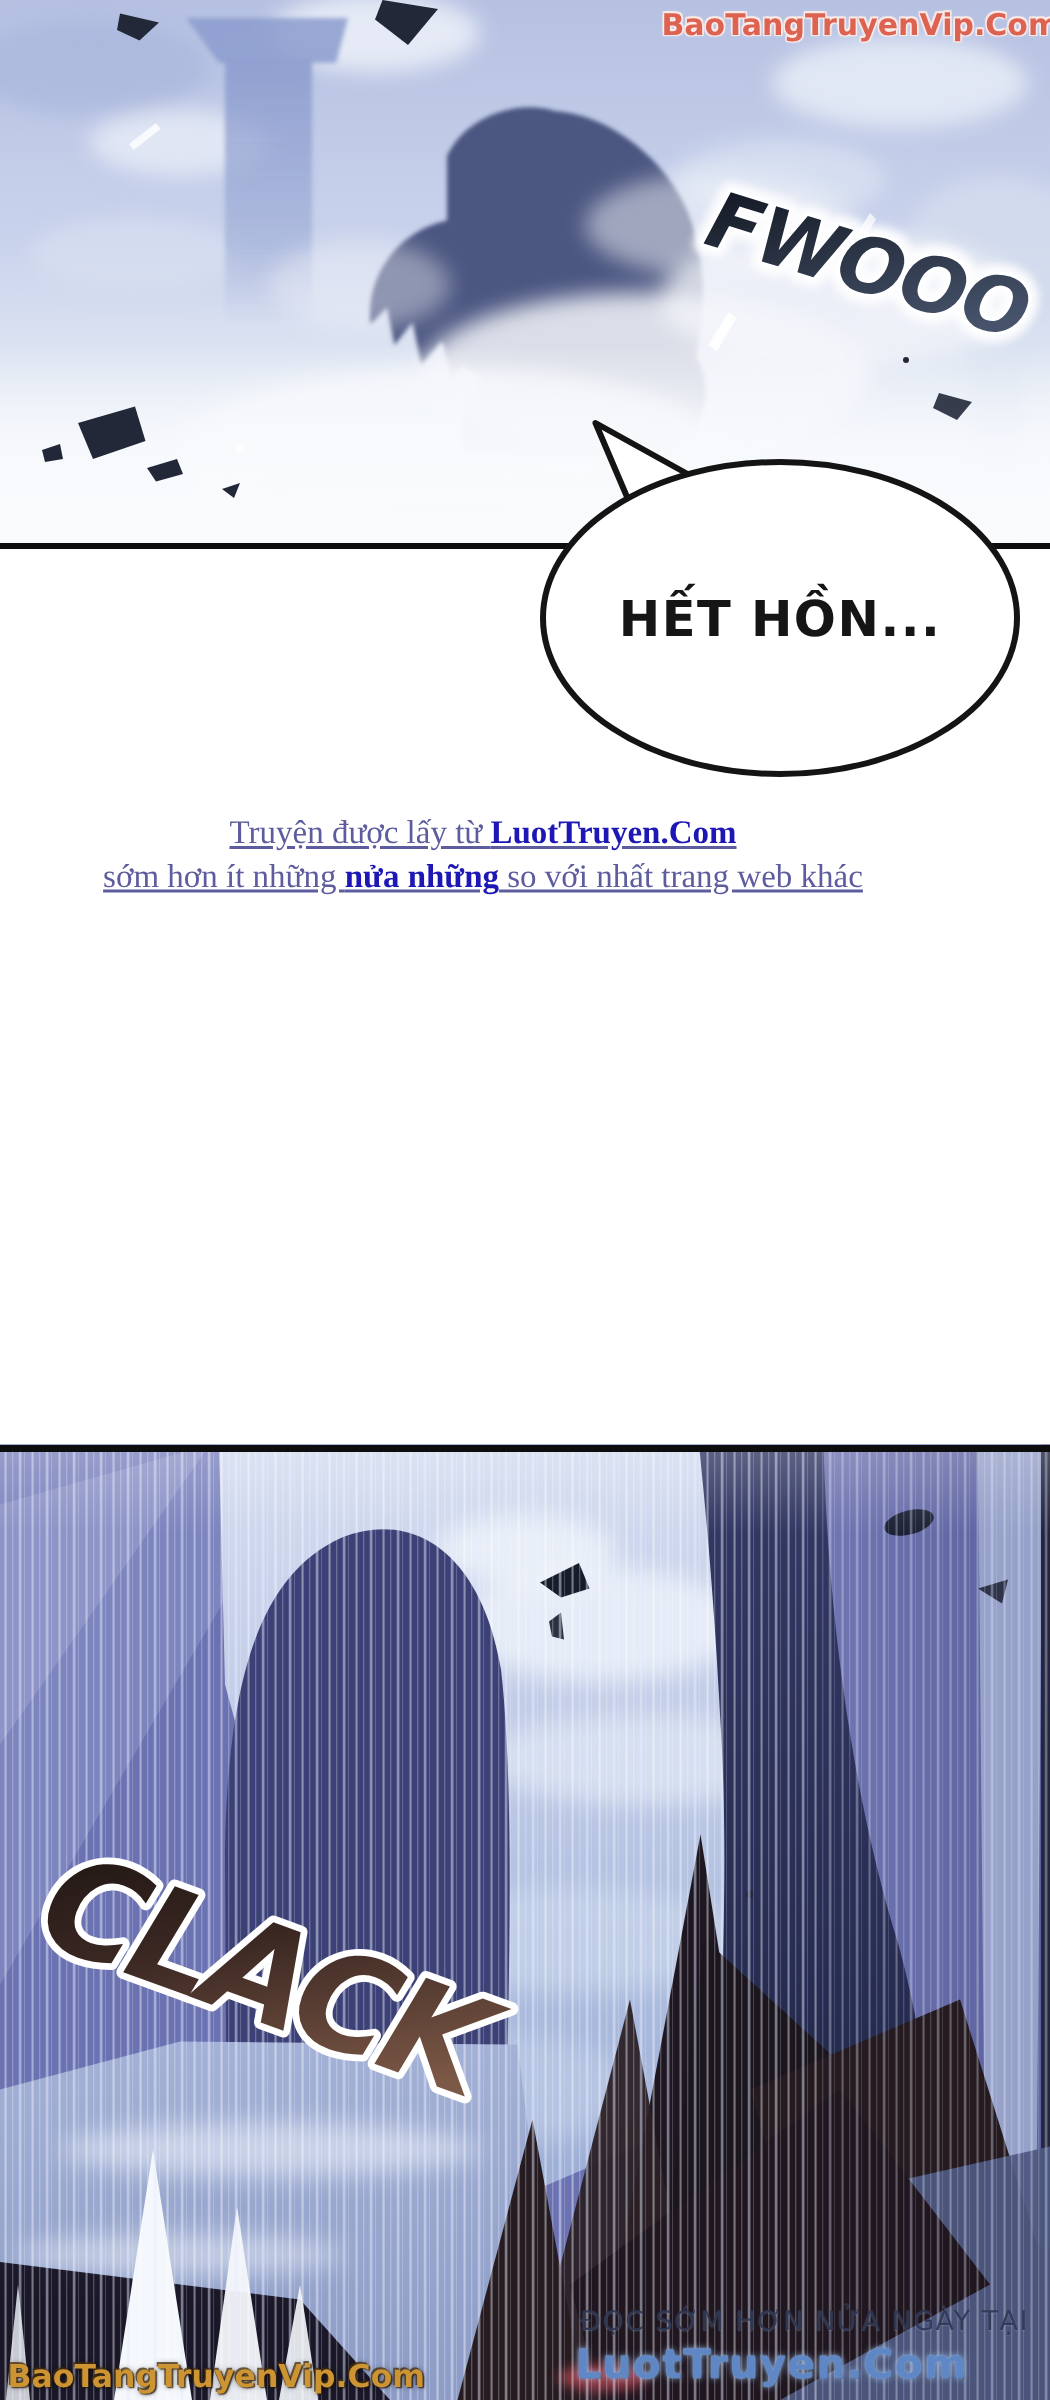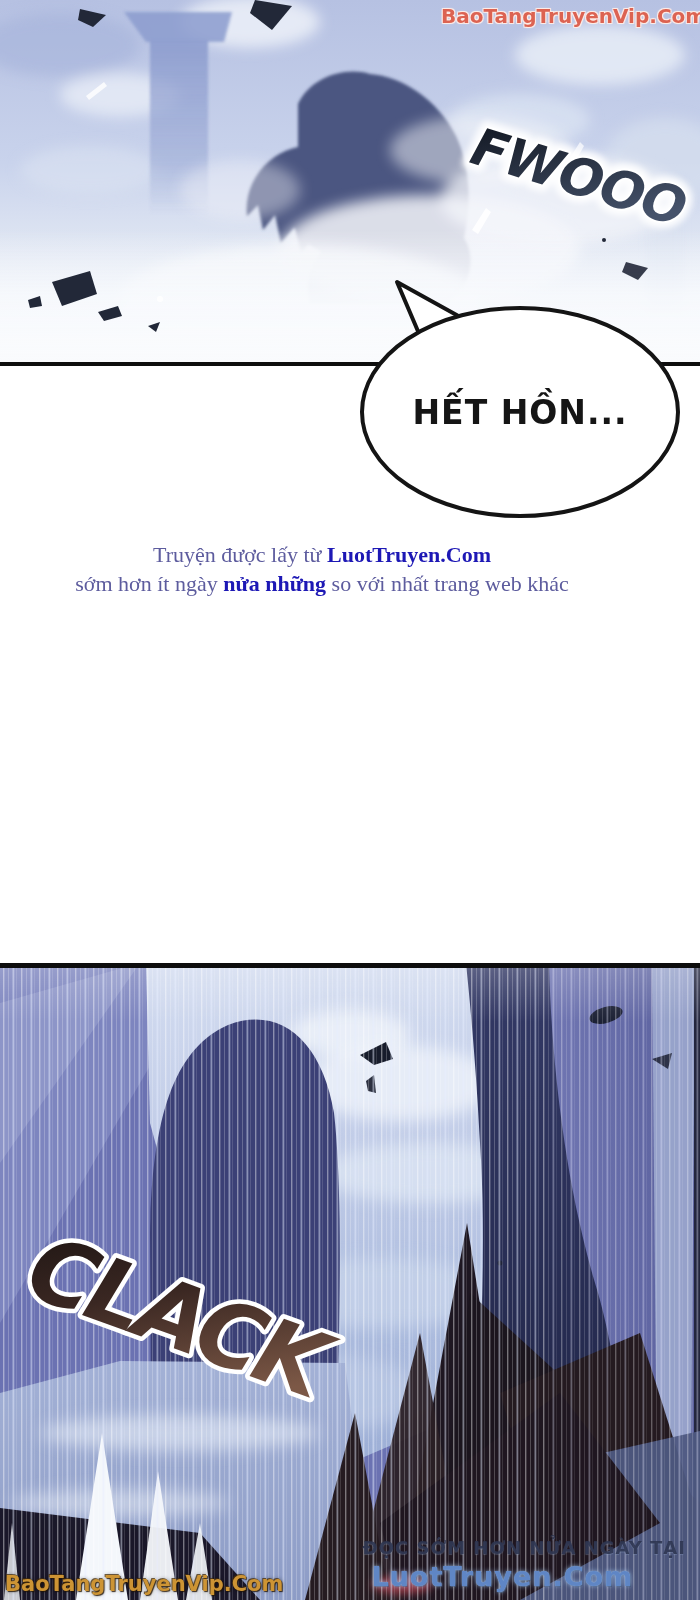--- a/index.html
+++ b/index.html
@@ -18,29 +18,29 @@
 
   
   .fwooo{position:absolute;left:448px;top:100px;width:252px;height:160px;overflow:visible;}
 
   
   .bubble{position:absolute;left:340px;top:255px;width:360px;height:270px;z-index:5;overflow:visible;}
   .bubble-text{font-family:"DejaVu Sans",sans-serif;}
 
   
   .promo{position:absolute;top:541px;left:0;width:644px;text-align:center;z-index:2;
-    font-family:"Liberation Serif",serif;font-size:22px;line-height:28.5px;color:#5d5c9e;}
+    font-family:"Liberation Serif",serif;font-size:22px;line-height:28.5px;color:#5d5c9e;text-decoration:underline;}
   .promo b{color:#1d18b5;font-weight:bold;}
 
   
   .clack{position:absolute;left:0;top:235px;width:440px;height:260px;overflow:visible;}
 
   
   .footer{position:absolute;right:14px;bottom:8px;text-align:center;z-index:4;}
-  .tagline{font-size:18px;font-weight:bold;letter-spacing:1px;color:rgba(44,52,80,.88);
+  .tagline{font-size:18px;font-weight:normal;letter-spacing:1px;color:rgba(44,52,80,.88);
     text-shadow:0 1px 1px rgba(140,160,195,.35);padding-left:44px;}
   .site{margin-top:3px;font-size:27px;font-weight:bold;letter-spacing:1px;color:#5f86c5;
     text-shadow:0 0 1px #8fb0dd,0 0 5px rgba(165,200,240,.85),1px 1px 0 rgba(40,60,95,.55);}
 
   
   .wm-bottom{position:absolute;left:5px;bottom:4px;font-size:21px;font-weight:bold;z-index:4;
     color:#cd9434;
     text-shadow:-1px -1px 0 rgba(70,44,10,.75),1px 1px 1px rgba(35,20,4,.85),0 0 4px rgba(0,0,0,.45);}
 </style>
 </head>
@@ -152,21 +152,21 @@
   </section>
 
   <svg class="bubble" viewBox="340 255 360 270">
     <path d="M397,282 L462,318 L426,350 Z" fill="#ffffff" stroke="#141414" stroke-width="4" stroke-linejoin="round"></path>
     <ellipse cx="520" cy="412" rx="158" ry="104" fill="#ffffff" stroke="#141414" stroke-width="4"></ellipse>
     <text class="bubble-text" x="520" y="424" text-anchor="middle" font-size="33" font-weight="bold" letter-spacing="1" fill="#151515">HẾT HỒN...</text>
   </svg>
 
   <div class="promo">
     <div><span>Truyện được lấy từ </span><b>LuotTruyen.Com</b><span></span></div>
-    <div><span>sớm hơn ít ngày </span><b>nửa những</b><span> so với nhất trang web khác</span></div>
+    <div><span>sớm hơn ít những </span><b>nửa những</b><span> so với nhất trang web khác</span></div>
   </div>
 
   <section class="panel" id="panel-bottom">
     <svg class="scene" width="700" height="637" viewBox="0 0 700 637">
       <defs>
         <linearGradient id="iceG" x1="0" y1="0" x2="0" y2="1">
           <stop offset="0" stop-color="#d3dcf0"></stop>
             <stop offset="0.35" stop-color="#c2cde8"></stop>
           <stop offset="0.7" stop-color="#aebddf"></stop>
             <stop offset="1" stop-color="#9dafd6"></stop>

